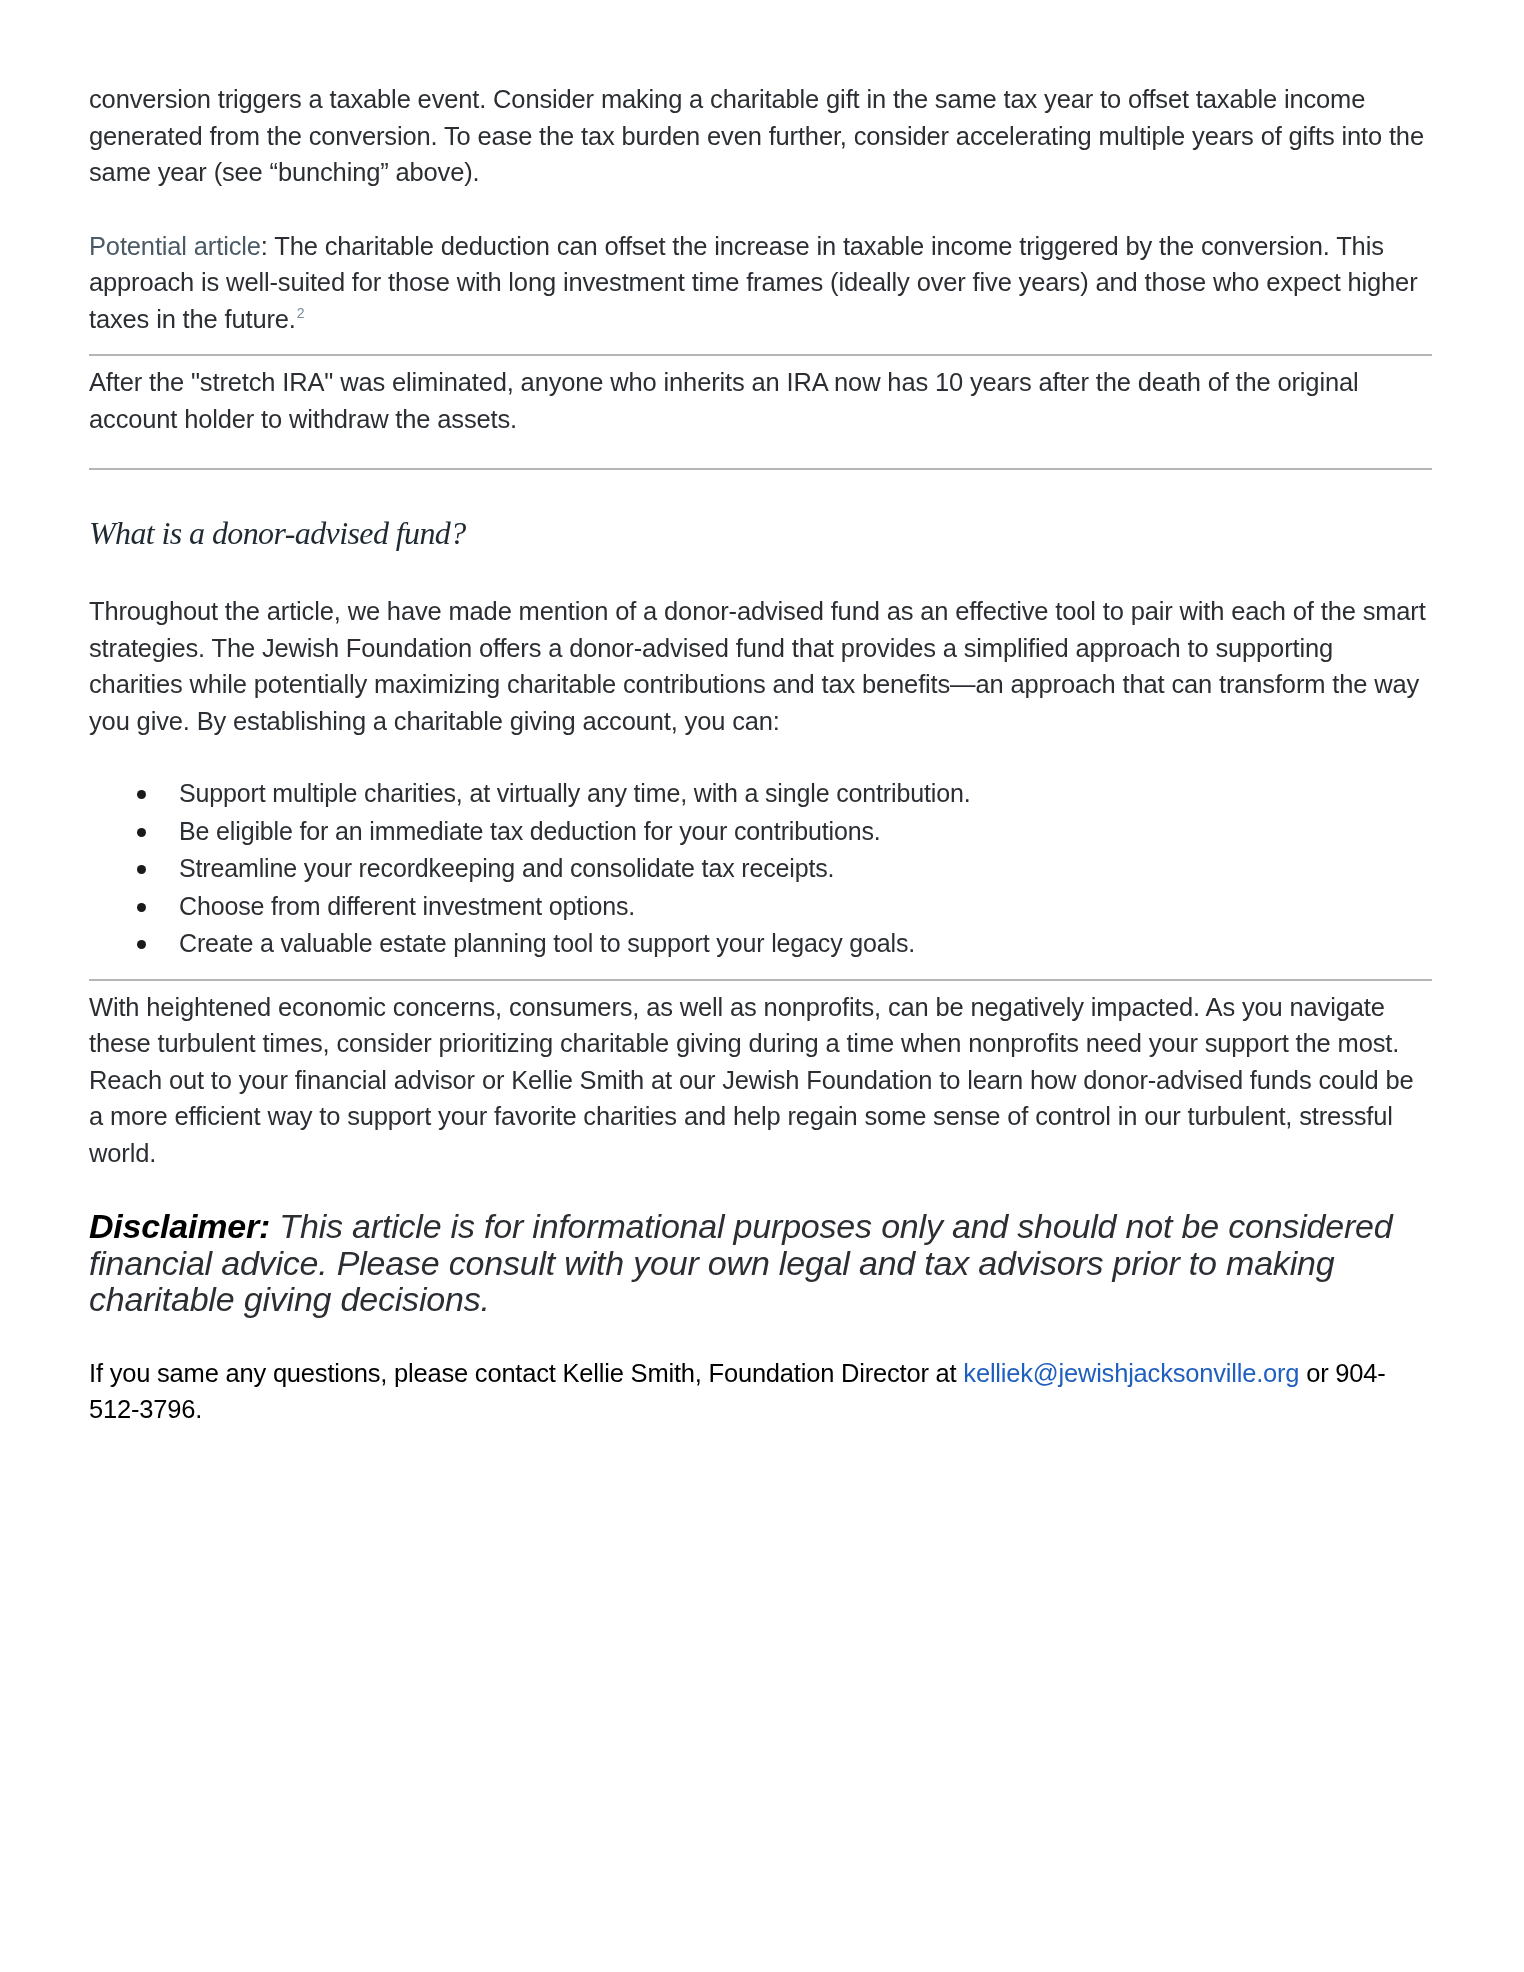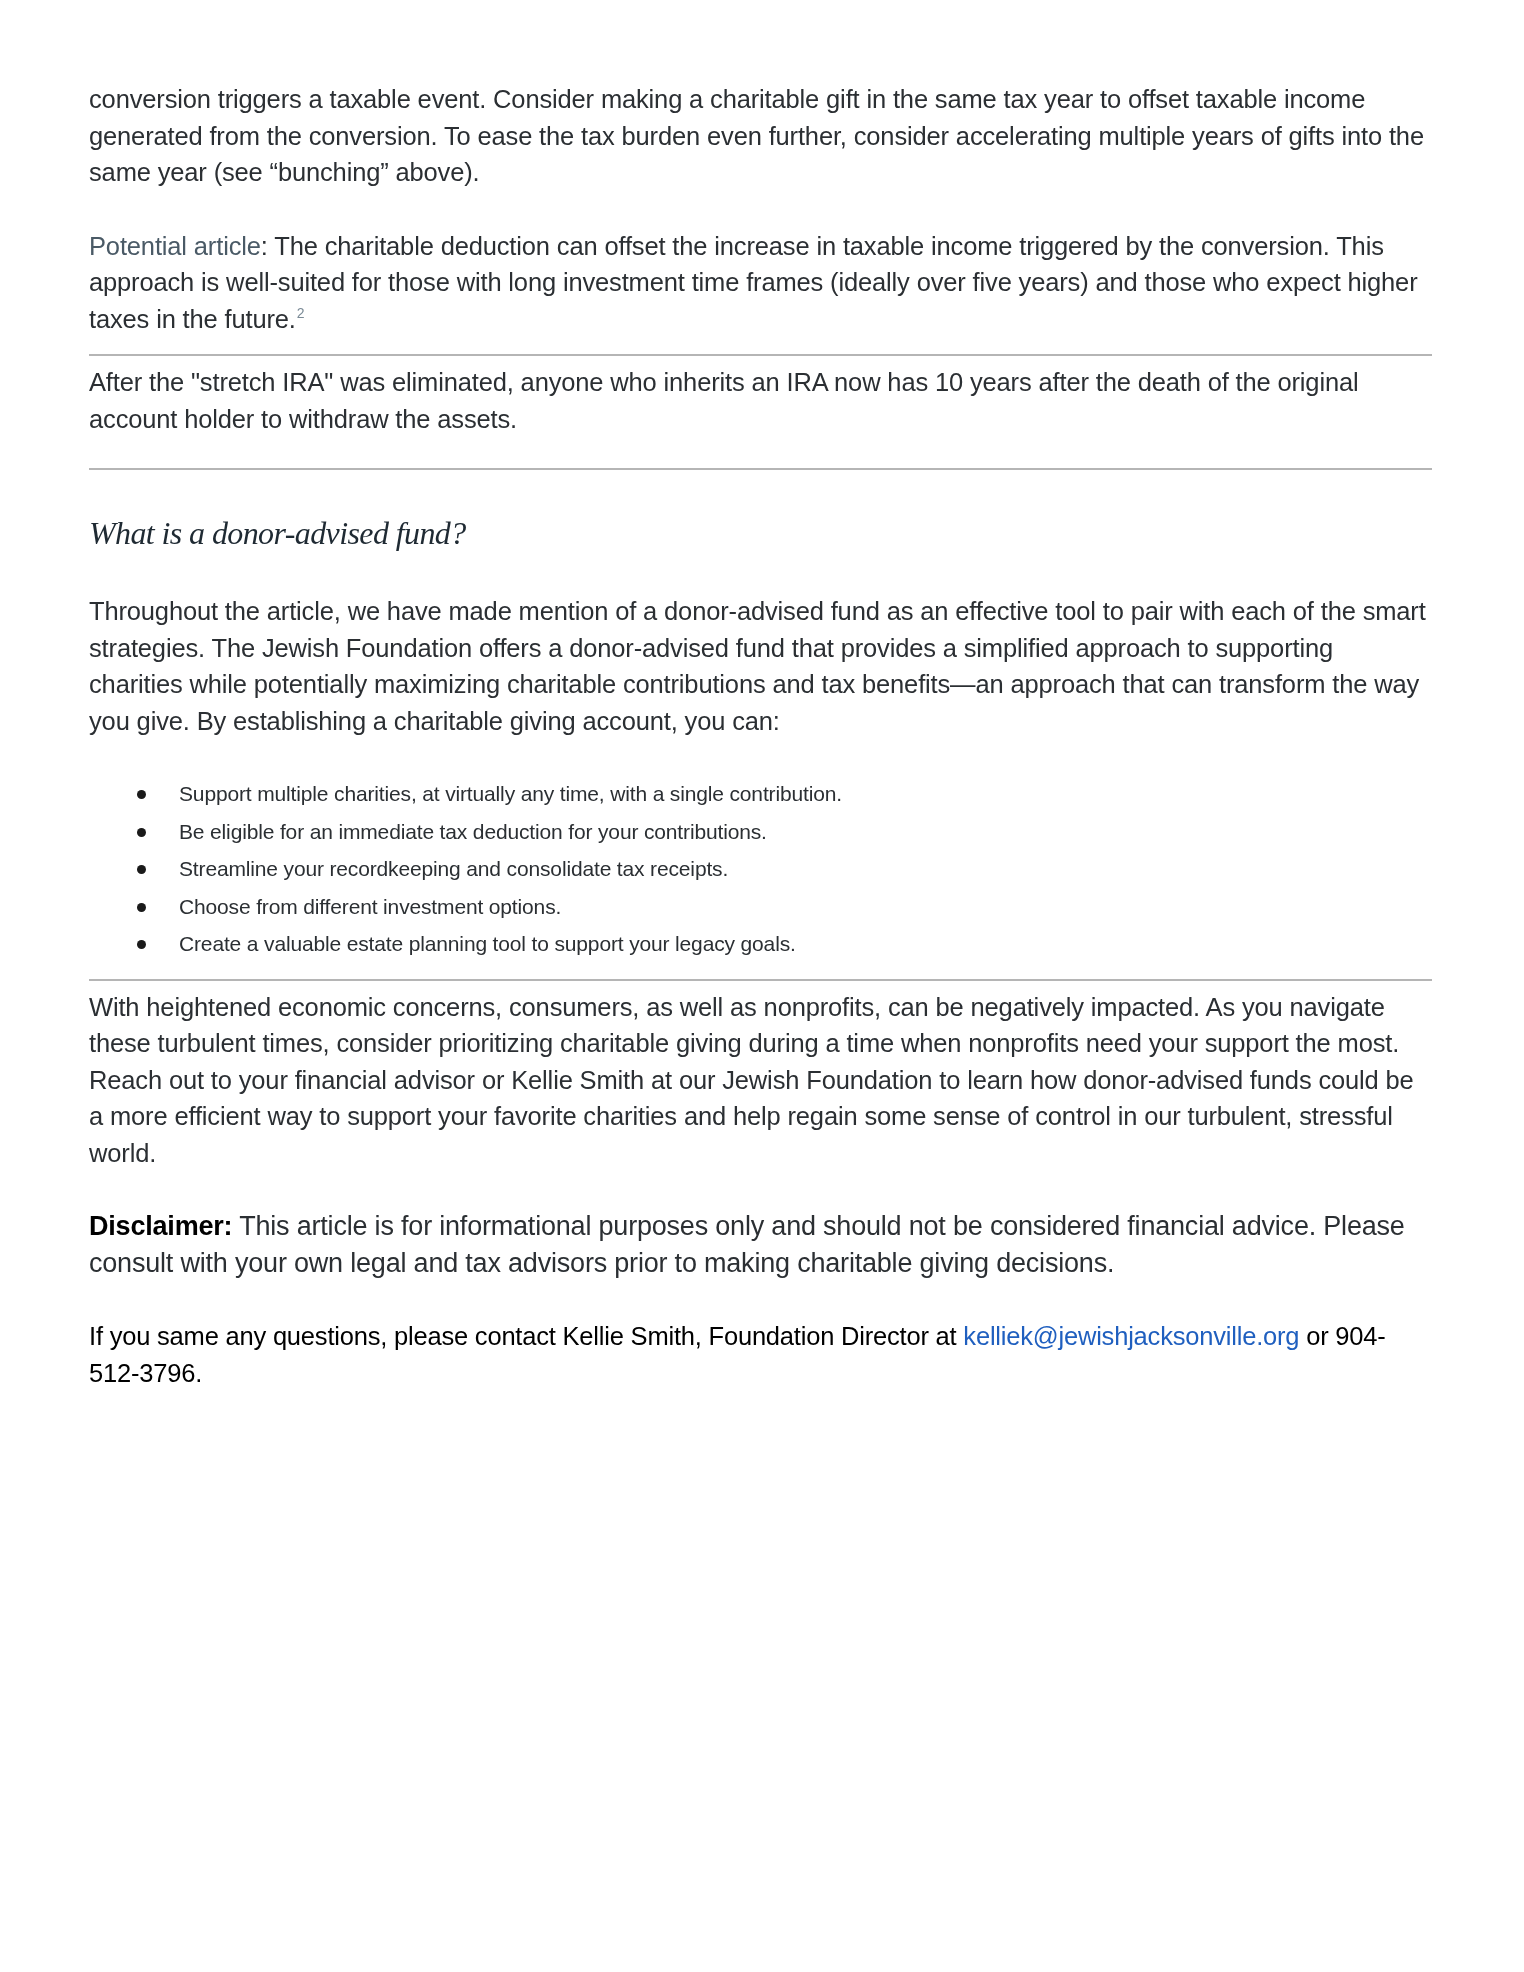--- a/index.html
+++ b/index.html
@@ -55,37 +55,38 @@
       font-family: Liberation Serif, serif;
     }
     ul.benefits {
       list-style: none;
       margin: 0;
       padding: 0;
     }
     ul.benefits li {
       position: relative;
       padding-left: 90px;
-      font-size: 21px;
+      font-size: 25px;
       line-height: 37.5px;
       color: #2b2f33;
       letter-spacing: -0.15px;
     }
     ul.benefits li .bullet {
       position: absolute;
       left: 48px;
       top: 15px;
       width: 9px;
       height: 9px;
       border-radius: 50%;
       background: #1a1a1a;
     }
     .disclaimer {
-      font-size: 27px;
+      font-size: 34px;
       line-height: 36.5px;
+      font-style: italic;
       color: #2b2f33;
       margin: 0;
       letter-spacing: -0.2px;
     }
     .disclaimer .lead {
       font-weight: bold;
       color: #000;
     }
     .contact {
       font-size: 25.5px;

